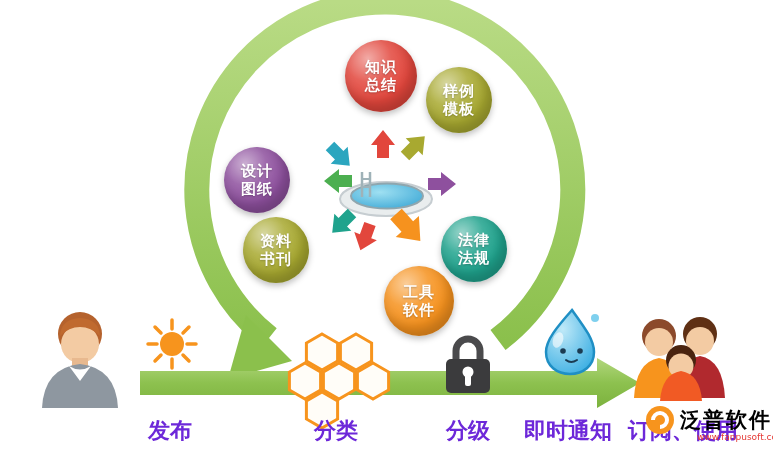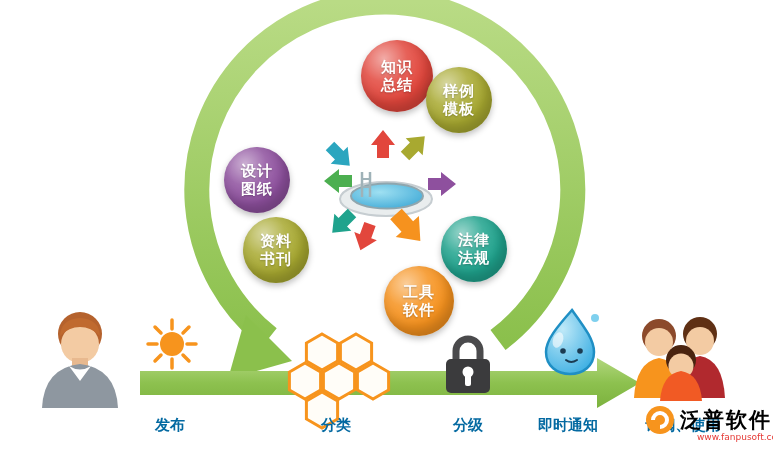--- a/index.html
+++ b/index.html
@@ -11,21 +11,21 @@
     position:absolute; border-radius:50%;
     display:flex; align-items:center; justify-content:center;
     color:#fff; font-weight:bold; font-size:15px; line-height:1.2;
     text-align:center; white-space:pre-line; letter-spacing:1px;
     box-shadow: 0 3px 6px rgba(0,0,0,.25), inset -5px -8px 12px rgba(0,0,0,.22);
     text-shadow: 0 1px 2px rgba(0,0,0,.25);
   }
 
   .stage-label {
     position:absolute; top:416px; transform:translateX(-50%);
-    font-size:15px; font-weight:bold; color:#0369a1; white-space:nowrap;text-align:right;
+    font-size:22px; font-weight:bold; color:#6d28d9; white-space:nowrap;text-align:right;
   }
 
   .brand { position:absolute; left:645px; top:405px; display:flex; align-items:center; gap:5px; }
   .brand-name { font-size:21px; font-weight:bold; color:#000000; letter-spacing:2px; }
   .brand-url { position:absolute; left:52px; top:27px; font-size:9px; color:#E53935; white-space:nowrap; }
 </style>
 </head>
 <body>
 
 <div class="canvas">
@@ -124,21 +124,21 @@
       <path d="M 634 398 Q 636 362 659 358 Q 682 362 684 398 Z" fill="#F7941D"></path>
       <circle cx="700" cy="334" r="17" fill="#5F3014"></circle>
       <circle cx="700" cy="341" r="14" fill="#F3CBA3"></circle>
       <path d="M 676 398 Q 678 360 700 356 Q 723 360 725 398 Z" fill="#B1292E"></path>
       <circle cx="681" cy="360" r="15" fill="#4A2410"></circle>
       <circle cx="681" cy="366" r="12.5" fill="#F3CBA3"></circle>
       <path d="M 660 401 Q 662 374 681 371 Q 700 374 702 401 Z" fill="#F15A24"></path>
     </g>
   </svg>
 
-  <div class="bubble" style="left: 361px; top: 40px; width: 72px; height: 72px; background: radial-gradient(circle at 32% 26%, rgba(255, 255, 255, 0.55) 0%, rgba(255, 255, 255, 0.15) 32%, rgba(0, 0, 0, 0) 62%), rgb(226, 70, 60);">知识
+  <div class="bubble" style="left: 345px; top: 40px; width: 72px; height: 72px; background: radial-gradient(circle at 32% 26%, rgba(255, 255, 255, 0.55) 0%, rgba(255, 255, 255, 0.15) 32%, rgba(0, 0, 0, 0) 62%), rgb(226, 70, 60);">知识
 总结</div>
   <div class="bubble" style="left: 426px; top: 67px; width: 66px; height: 66px; background: radial-gradient(circle at 32% 26%, rgba(255, 255, 255, 0.55) 0%, rgba(255, 255, 255, 0.15) 32%, rgba(0, 0, 0, 0) 62%), rgb(168, 169, 48);">样例
 模板</div>
   <div class="bubble" style="left: 224px; top: 147px; width: 66px; height: 66px; background: radial-gradient(circle at 32% 26%, rgba(255, 255, 255, 0.55) 0%, rgba(255, 255, 255, 0.15) 32%, rgba(0, 0, 0, 0) 62%), rgb(142, 80, 158);">设计
 图纸</div>
   <div class="bubble" style="left: 441px; top: 216px; width: 66px; height: 66px; background: radial-gradient(circle at 32% 26%, rgba(255, 255, 255, 0.55) 0%, rgba(255, 255, 255, 0.15) 32%, rgba(0, 0, 0, 0) 62%), rgb(31, 163, 141);">法律
 法规</div>
   <div class="bubble" style="left: 243px; top: 217px; width: 66px; height: 66px; background: radial-gradient(circle at 32% 26%, rgba(255, 255, 255, 0.55) 0%, rgba(255, 255, 255, 0.15) 32%, rgba(0, 0, 0, 0) 62%), rgb(168, 169, 48);">资料
 书刊</div>
   <div class="bubble" style="left: 384px; top: 266px; width: 70px; height: 70px; background: radial-gradient(circle at 32% 26%, rgba(255, 255, 255, 0.55) 0%, rgba(255, 255, 255, 0.15) 32%, rgba(0, 0, 0, 0) 62%), rgb(246, 146, 30);">工具

